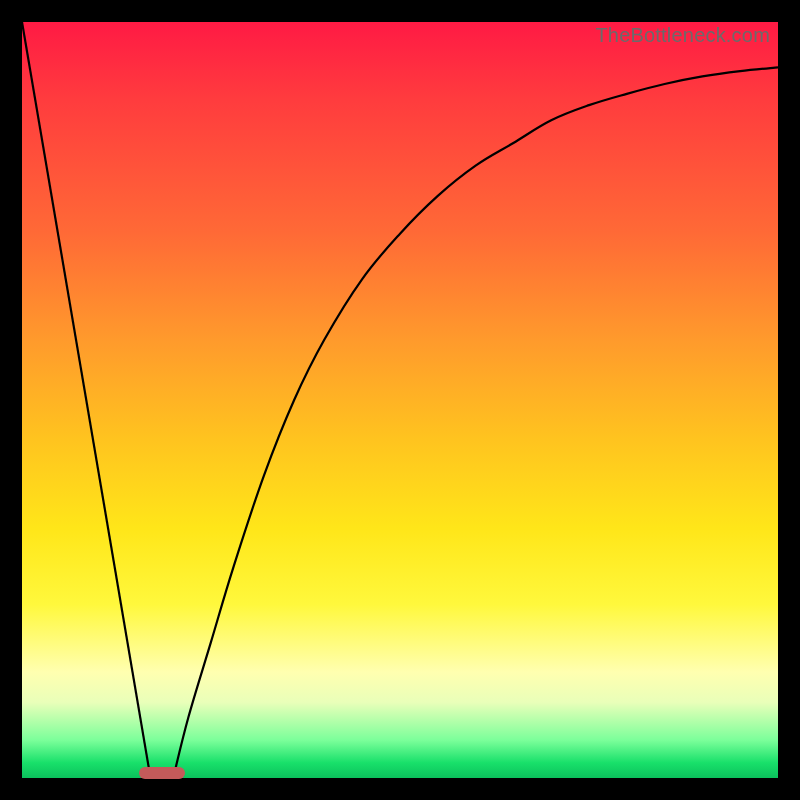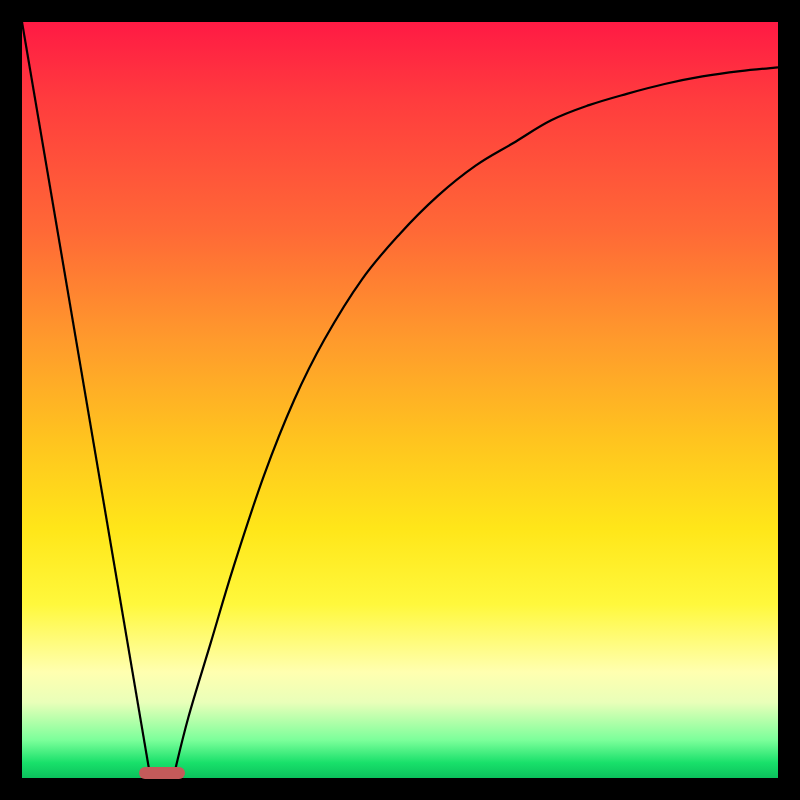--- a/index.html
+++ b/index.html
@@ -62,20 +62,21 @@
     border-radius: 6px;
     background: #c45a5a;
   }
 </style>
 </head>
 <body>
 
 <div class="frame">
   <div class="plot">
 
+    <div class="watermark">TheBottleneck.com</div>
 
     <svg class="curve" viewBox="0 0 756 756" preserveAspectRatio="none">
       <path id="path-left" fill="none" stroke="#000" stroke-width="2.2" d="M0.00 0.00 L128.52 756.00 "></path>
       <path id="path-right" fill="none" stroke="#000" stroke-width="2.2" d="M151.20 756.00 C153.92 745.11 159.52 720.01 166.32 695.52 C173.12 671.03 180.84 647.14 189.00 619.92 C197.16 592.70 202.15 574.26 211.68 544.32 C221.21 514.38 231.03 483.54 241.92 453.60 C252.81 423.66 261.27 402.49 272.16 378.00 C283.05 353.51 290.15 339.29 302.40 317.52 C314.65 295.75 326.59 276.09 340.20 257.04 C353.81 237.99 364.39 226.65 378.00 211.68 C391.61 196.71 402.19 186.13 415.80 173.88 C429.41 161.63 439.99 153.17 453.60 143.64 C467.21 134.11 477.79 129.12 491.40 120.96 C505.01 112.80 515.59 105.08 529.20 98.28 C542.81 91.48 553.39 87.92 567.00 83.16 C580.61 78.40 591.19 75.63 604.80 71.82 C618.41 68.01 628.99 65.12 642.60 61.99 C656.21 58.86 666.79 56.75 680.40 54.43 C694.01 52.12 704.59 50.77 718.20 49.14 C731.81 47.51 749.20 46.04 756.00 45.36 "></path>
     </svg>
 
     <div class="marker" id="marker" style="left: 117.18px; width: 45.36px; top: 744.732px; background: rgb(196, 90, 90);"></div>
   </div>
 </div>
 

